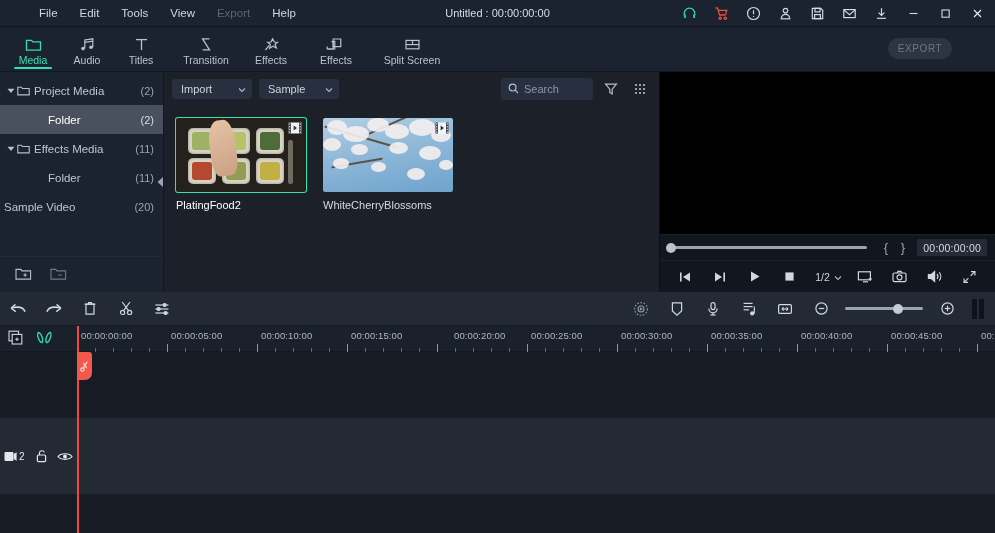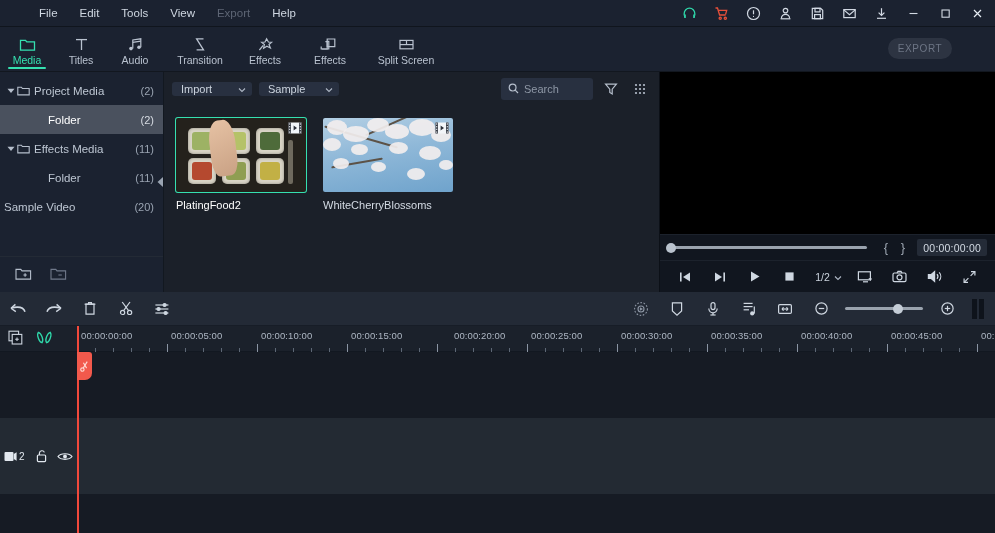--- a/index.html
+++ b/index.html
@@ -44,21 +44,21 @@
   .tabbar {
     height:45px; flex:0 0 45px; background:#1b2230; display:flex; align-items:stretch;
     position:relative; border-bottom:1px solid #12171f;
   }
   .tab {
     width:54px; display:flex; flex-direction:column; align-items:center; justify-content:center;
     gap:2px; cursor:default; position:relative; color:#b9c2cf; padding-top:2px;
   }
   .tab.wide { width:76px; }
   .tab-label { font-size:10.5px; white-space:nowrap; }
-  .tab.active { color:#35e0b0; }
+  .tab.active { color:#35e0b0;margin-left:6px; }
   .tab.active:after {
     content:""; position:absolute; bottom:2px; left:8px; right:8px; height:2px;
     background:#35e0b0; border-radius:1px;
   }
   .tab-ic { height:17px; display:flex; align-items:flex-end; }
   .export-btn {
     position:absolute; right:43px; top:11px; width:64px; height:21px; border-radius:11px;
     background:#2d3442; color:#6d7585; font-size:10px; letter-spacing:.6px;
     display:flex; align-items:center; justify-content:center; cursor:default;
   }
@@ -91,21 +91,21 @@
   }
   .collapse-arrow {
     position:absolute; right:-1px; top:102px; width:7px; height:16px;
     display:flex; align-items:center; justify-content:center;
   }
 
   
   .media-panel { flex:1 1 auto; background:#1b2029; display:flex; flex-direction:column; border-right:1px solid #0c1017; }
   .media-toolbar { height:34px; flex:0 0 34px; display:flex; align-items:center; padding:0 8px; gap:7px; }
   .mt-drop {
-    height:14px; background:#283040; border-radius:3px; display:flex; align-items:center;
+    height:20px; background:#283040; border-radius:3px; display:flex; align-items:center;
     padding:0 6px 0 9px; gap:14px; font-size:11px; color:#ccd4de; cursor:default; min-width:80px;
     justify-content:space-between;
   }
   .mt-search {
     margin-left:auto; height:22px; background:#283040; border-radius:3px; width:92px;
     display:flex; align-items:center; gap:5px; padding:0 7px; cursor:text;
   }
   .mt-search input {
     background:transparent; border:0; outline:0; color:#c7cfda; font-size:11px;
     font-family:"Liberation Sans", sans-serif; width:100%;
@@ -231,20 +231,21 @@
 
   <div class="titlebar">
     <div class="menu">
       <div class="menu-item">File</div>
       <div class="menu-item">Edit</div>
       <div class="menu-item">Tools</div>
       <div class="menu-item">View</div>
       <div class="menu-item disabled">Export</div>
       <div class="menu-item">Help</div>
     </div>
+    <div class="win-title">Untitled : 00:00:00:00</div>
 
     <div class="tb-icons">
       <div class="tb-ic">
         <svg width="15" height="15" viewBox="0 0 15 15" fill="none" stroke="#2fd8aa" stroke-width="1.3">
           <path d="M2.2 9.5 V7.5 A5.3 5.3 0 0 1 12.8 7.5 V9.5"></path>
           <path d="M2.2 8.6 h1.6 v3.4 H2.8 A.8.8 0 0 1 2 11.2 Z" fill="#2fd8aa" stroke="none"></path>
           <path d="M12.8 8.6 h-1.6 v3.4 h1 A.8.8 0 0 0 13 11.2 Z" fill="#2fd8aa" stroke="none"></path>
         </svg>
       </div>
       <div class="tb-ic">
@@ -308,40 +309,40 @@
   </div>
 
   <div class="tabbar">
     <div class="tab active">
       <span class="tab-ic">
         <svg width="17" height="15" viewBox="0 0 17 15" fill="none" stroke="#35e0b0" stroke-width="1.3">
           <path d="M1.5 3.3 h5 l1.3 1.6 h7.7 v8.2 h-14 z"></path>
         </svg>
       </span>
       <span class="tab-label">Media</span>
-    </div>
-    <div class="tab">
-      <span class="tab-ic">
-        <svg width="17" height="15" viewBox="0 0 17 15" fill="none" stroke="#b9c2cf" stroke-width="1.3">
-          <path d="M3 2.6 h11"></path>
-            <path d="M8.5 2.6 V13"></path>
-        </svg>
-      </span>
-      <span class="tab-label">Titles</span>
     </div>
     <div class="tab">
       <span class="tab-ic">
         <svg width="17" height="15" viewBox="0 0 17 15" fill="none" stroke="#b9c2cf" stroke-width="1.2">
           <circle cx="4" cy="11.6" r="1.8" fill="#b9c2cf" stroke="none"></circle>
             <circle cx="12" cy="10.2" r="1.8" fill="#b9c2cf" stroke="none"></circle>
           <path d="M5.8 11.6 V3 L13.8 1.8 v8.4"></path>
             <path d="M5.8 5.3 L13.8 4.1"></path>
         </svg>
       </span>
       <span class="tab-label">Audio</span>
+    </div>
+    <div class="tab">
+      <span class="tab-ic">
+        <svg width="17" height="15" viewBox="0 0 17 15" fill="none" stroke="#b9c2cf" stroke-width="1.3">
+          <path d="M3 2.6 h11"></path>
+            <path d="M8.5 2.6 V13"></path>
+        </svg>
+      </span>
+      <span class="tab-label">Titles</span>
     </div>
     <div class="tab wide">
       <span class="tab-ic">
         <svg width="17" height="15" viewBox="0 0 17 15" fill="none" stroke="#b9c2cf" stroke-width="1.3">
           <path d="M11.5 1.8 L4.6 1.8 L11.5 12.9 L4.6 12.9"></path>
         </svg>
       </span>
       <span class="tab-label">Transition</span>
     </div>
     <div class="tab">

